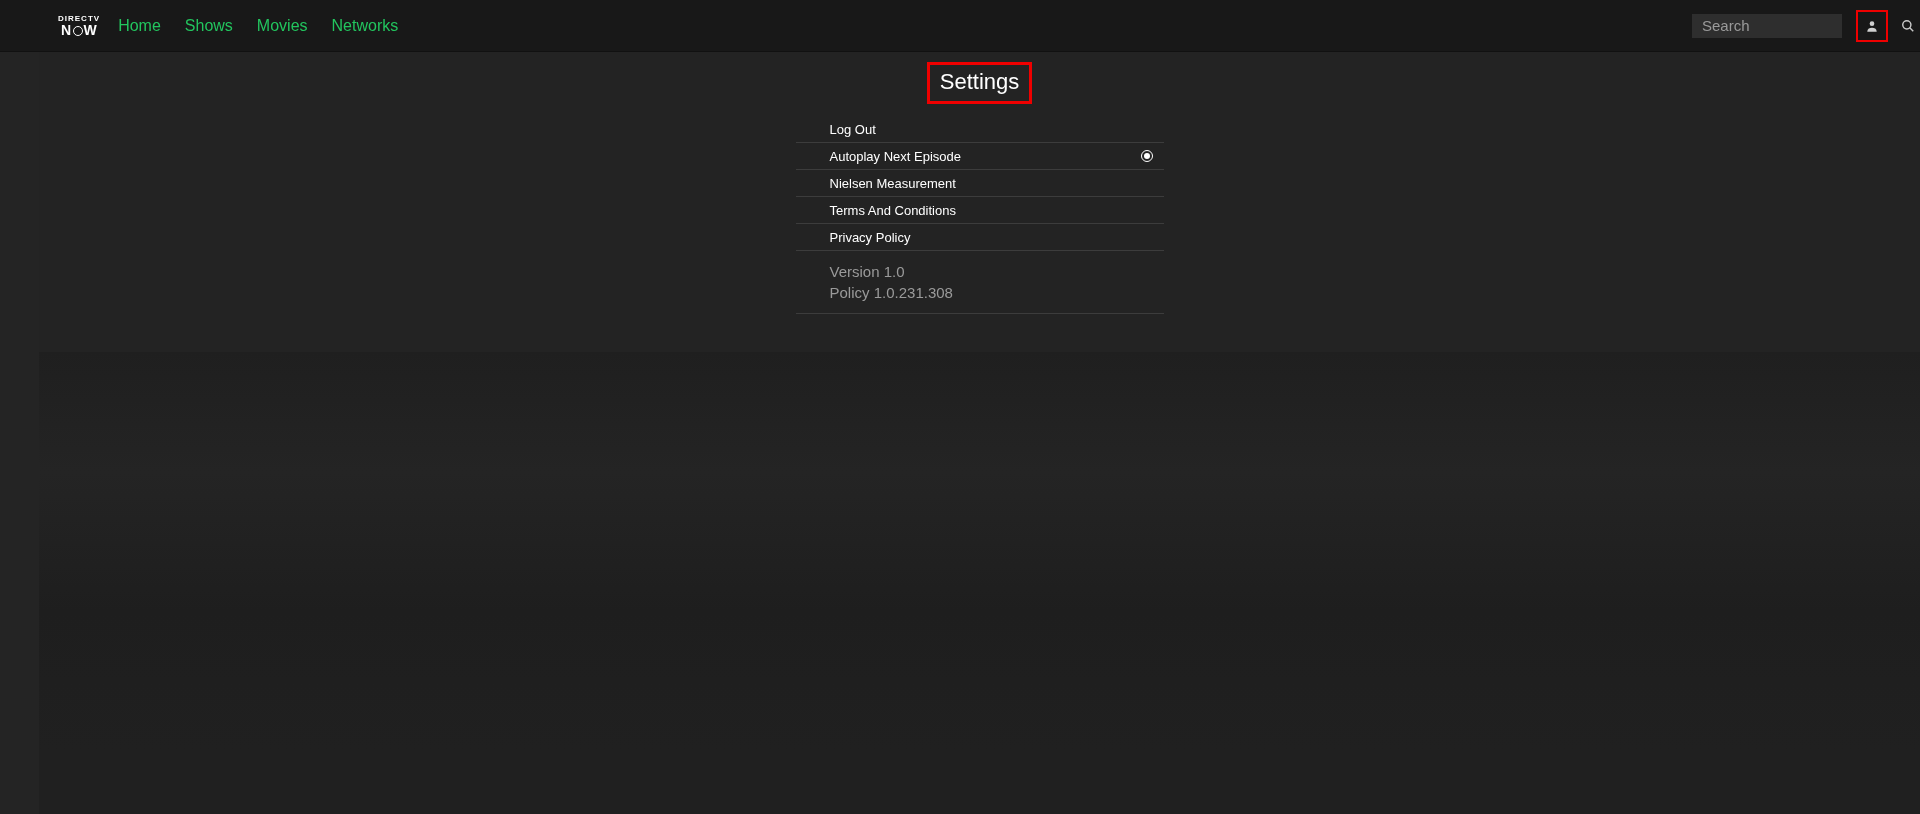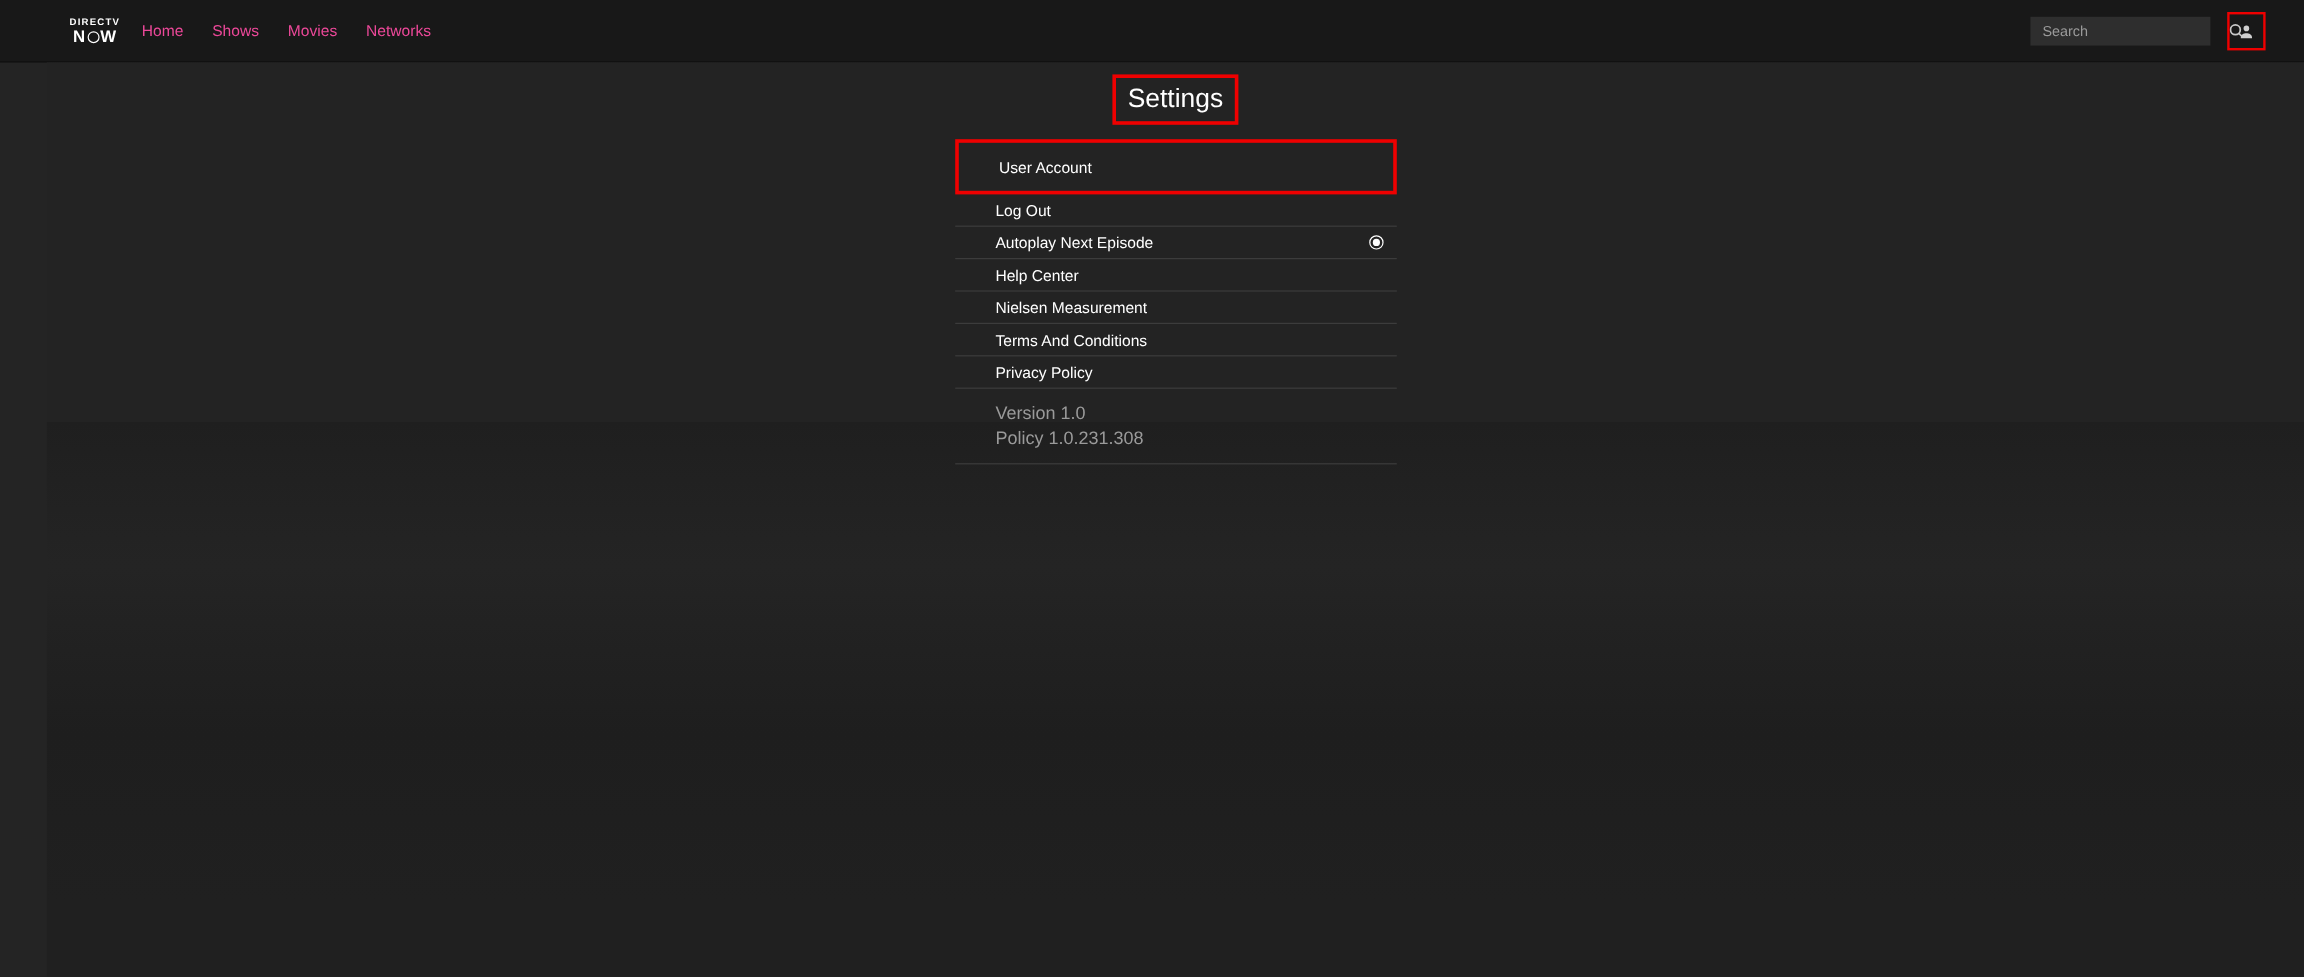--- a/index.html
+++ b/index.html
@@ -48,22 +48,22 @@
     border-radius: 50%;
     margin: 0 1px;
     position: relative;
     top: 1px;
   }
   .nav {
     display: flex;
     gap: 24px;
   }
   .nav-item {
-    color: #ec4899;
-    font-size: 13px;
+    color: #22c55e;
+    font-size: 16px;
     cursor: pointer;
   }
   .header-right {
     margin-left: auto;
     display: flex;
     align-items: center;
     gap: 14px;
   }
   .search-wrap {
     background: #2e2e2e;
@@ -71,21 +71,21 @@
     align-items: center;
     height: 24px;
     width: 150px;
     padding: 0 6px 0 10px;
   }
   .search-input {
     background: transparent;
     border: none;
     outline: none;
     color: #7dd3fc;
-    font-size: 12px;
+    font-size: 15px;
     flex: 1;
   }
   .search-input::placeholder { color: #9a9a9a; }
   .search-icon svg { display:block; }
   .profile-box {
     width: 32px;
     height: 32px;
     border: 2px solid #ef0000;
     display: flex;
     align-items: center;
@@ -197,39 +197,33 @@
 
 <div class="content">
   <div class="title-wrap">
     <div class="title-box">
       <h1>Settings</h1>
     </div>
   </div>
 
   <div class="settings-list">
 
-    <div class="settings-item highlight">
-      <span>User Account</span>
-    </div>
 
     <div class="settings-item">
       <span>Log Out</span>
     </div>
 
 
     <div class="settings-item">
       <span>Autoplay Next Episode</span>
       <span class="right-icon">
         <span class="radio-on"></span>
       </span>
     </div>
 
-    <div class="settings-item">
-      <span>Help Center</span>
-    </div>
 
     <div class="settings-item">
       <span>Nielsen Measurement</span>
     </div>
 
     <div class="settings-item">
       <span>Terms And Conditions</span>
     </div>
 
     <div class="settings-item">

